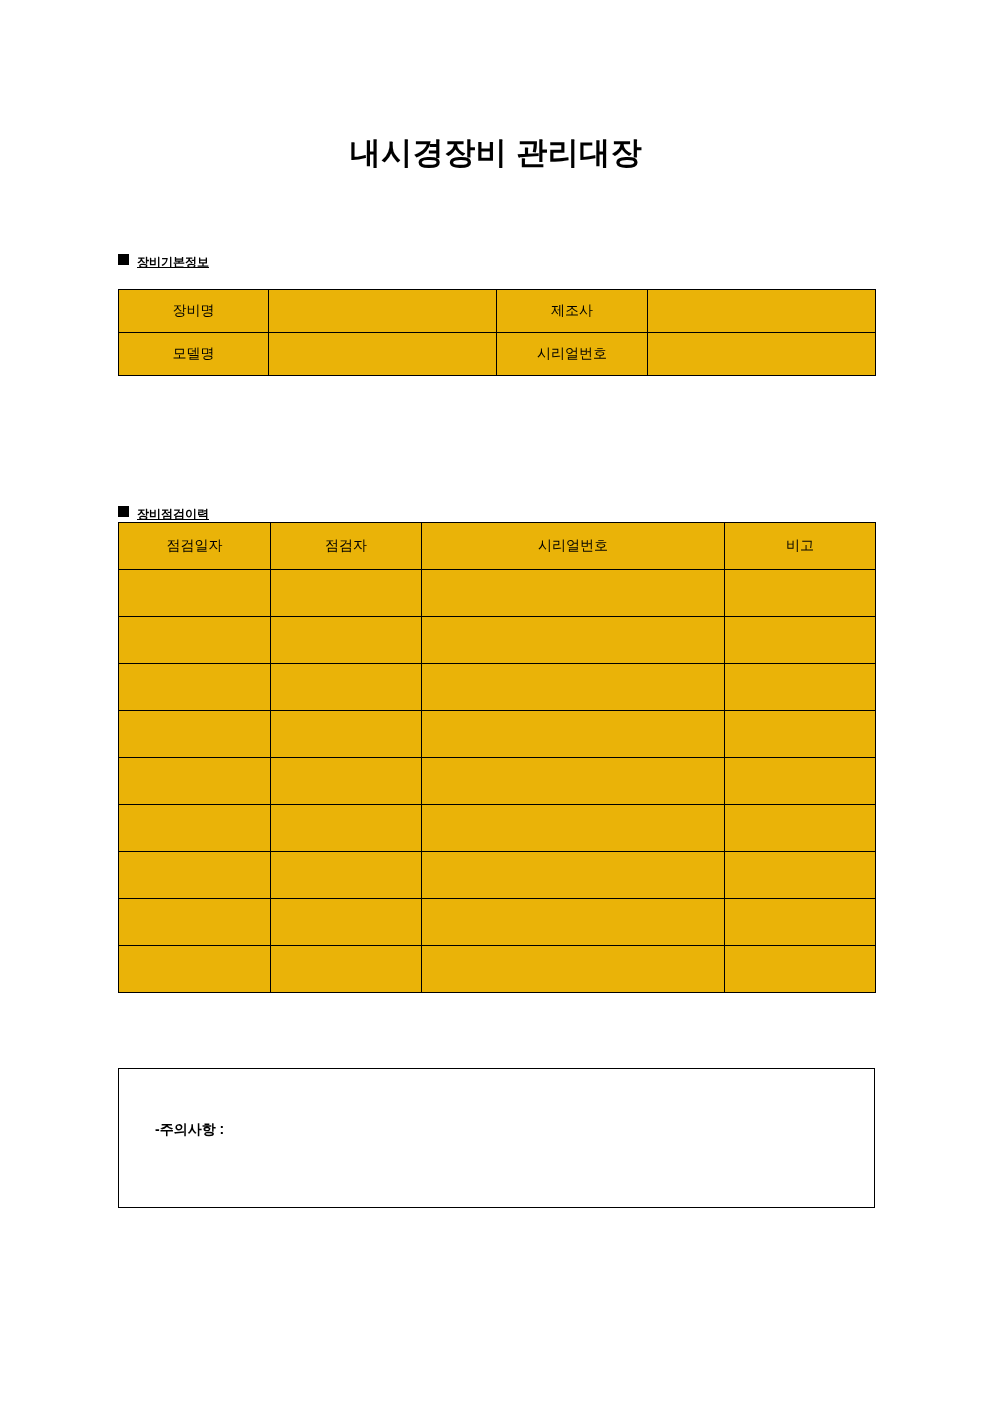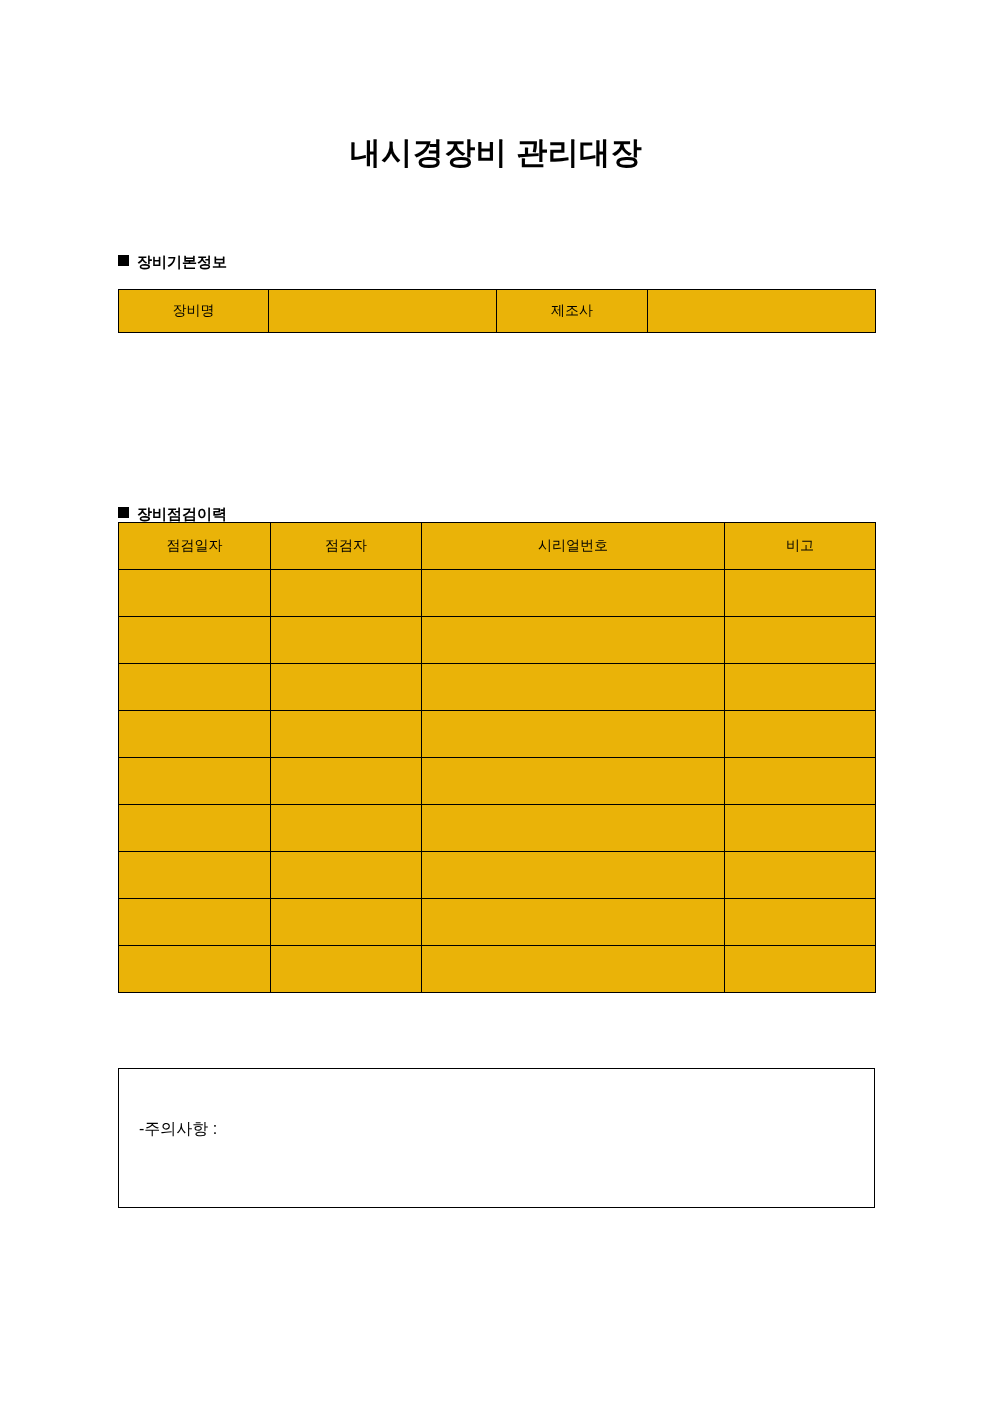--- a/index.html
+++ b/index.html
@@ -33,24 +33,25 @@
     font-size: 31px;
     font-weight: bold;
     letter-spacing: 0.5px;
     line-height: 40px;
     white-space: pre;
   }
 
   
   .section-heading {
     position: absolute;
-    font-size: 15px;
+    font-size: 12px;
     font-weight: bold;
     line-height: 20px;
     white-space: nowrap;
+    text-decoration: underline;
   }
   .section-heading .bullet {
     display: inline-block;
     width: 11px;
     height: 11px;
     background: #000;
     margin-right: 8px;
     vertical-align: 1px;
   }
   #heading-info  { left: 118px; top: 252px; }
@@ -105,25 +106,26 @@
     position: absolute;
     left: 118px;
     top: 1068px;
     width: 755px;
     height: 138px;
     border: 1px solid #000000;
     background: #ffffff;
   }
   #notes-text {
     position: absolute;
-    left: 20px;
+    left: 36px;
     top: 50px;
-    font-size: 16px;
+    font-size: 14px;
     line-height: 20px;
     white-space: pre;
+    font-weight: bold;
   }
 </style>
 </head>
 <body>
 
 <div class="page">
 
   <div class="doc-title">내시경장비 관리대장</div>
 
   <div class="section-heading" id="heading-info">
@@ -135,20 +137,26 @@
       <col class="c1">
         <col class="c2">
         <col class="c3">
         <col class="c4">
     </colgroup>
     <tbody>
       <tr>
         <td class="label-cell">장비명</td>
         <td></td>
         <td class="label-cell">제조사</td>
+        <td></td>
+      </tr>
+      <tr>
+        <td class="label-cell">모델명</td>
+        <td></td>
+        <td class="label-cell">시리얼번호</td>
         <td></td>
       </tr>
     </tbody>
   </table>
 
   <div class="section-heading" id="heading-hist">
     <span class="bullet"></span><span>장비점검이력</span>
   </div>
 
   <table class="grid" id="tbl-hist">

